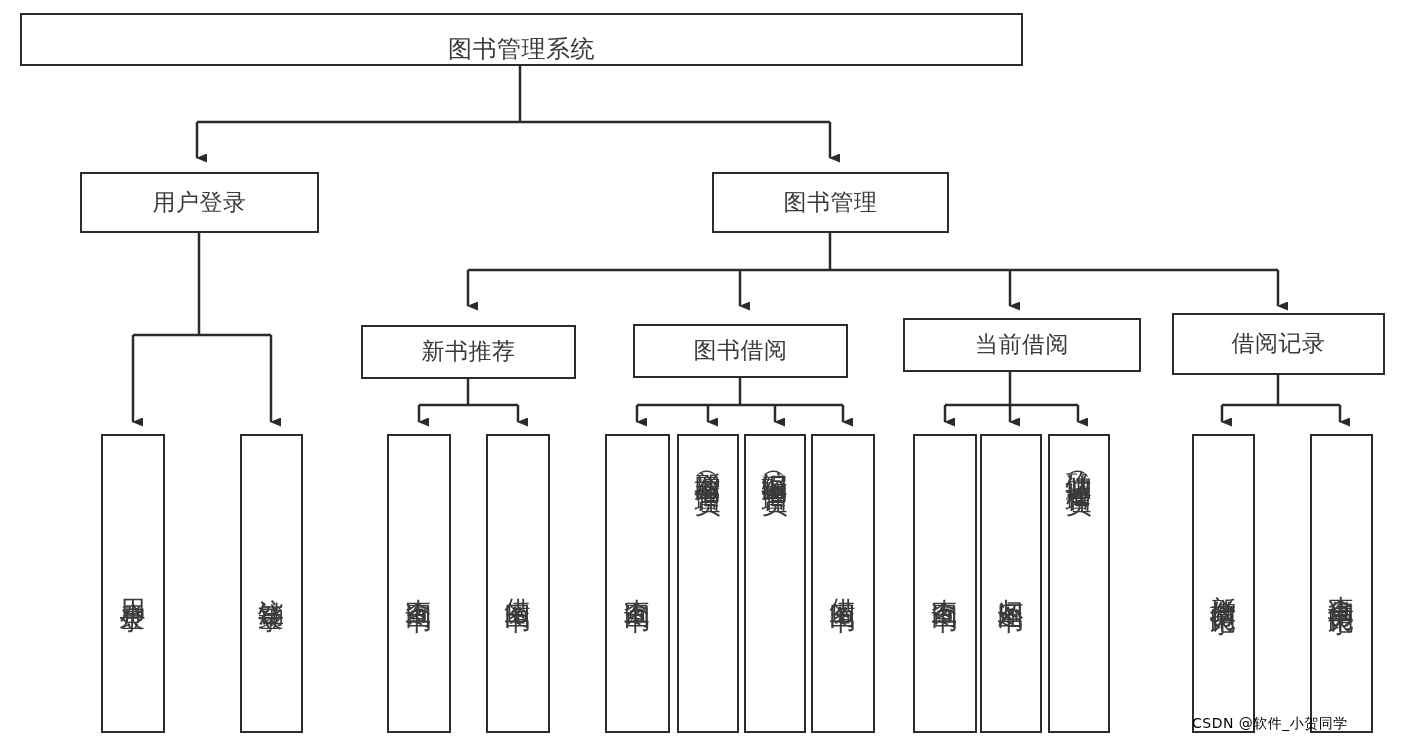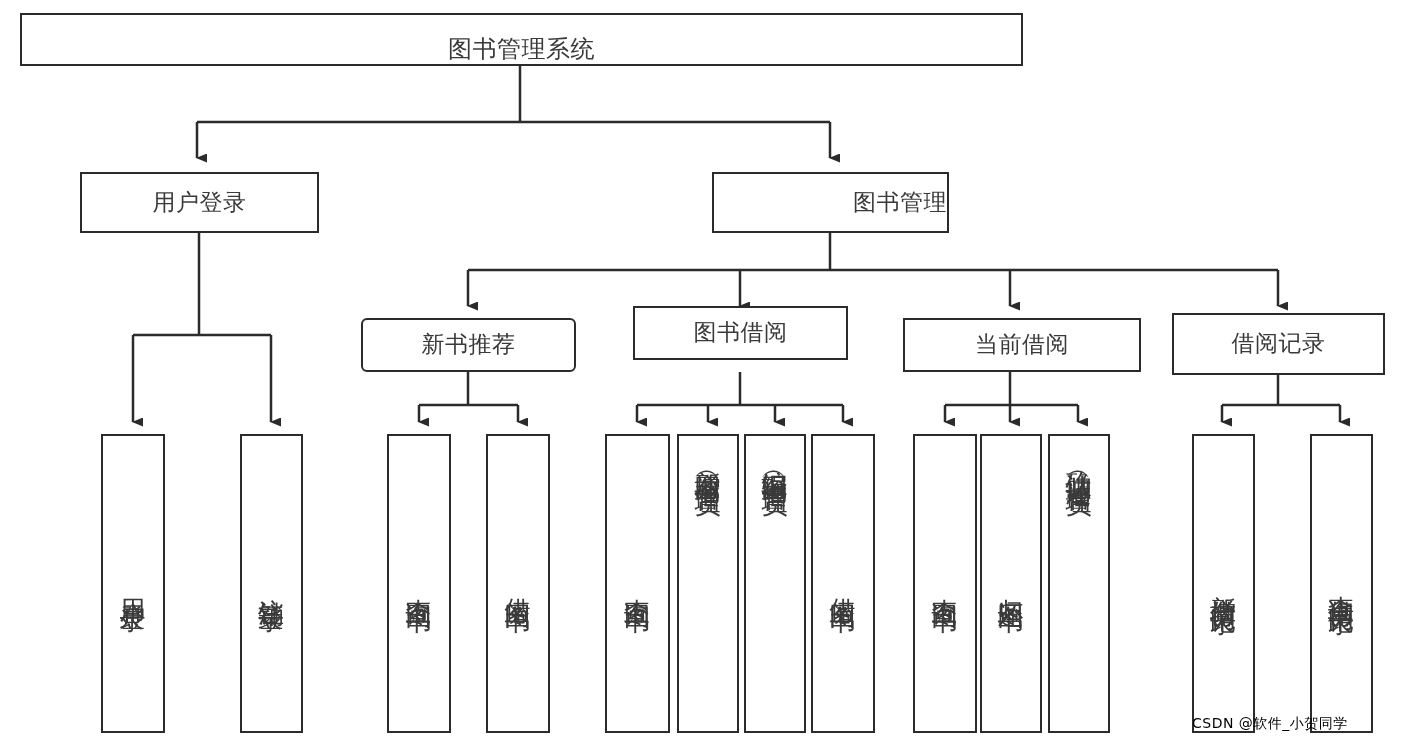--- a/index.html
+++ b/index.html
@@ -125,28 +125,28 @@
     </g>
   </svg>
 
   <div class="node horiz root" style="left:20px;top:13px;width:1003px;height:53px;">
     <span class="lbl">图书管理系统</span>
   </div>
 
   <div class="node horiz" style="left:80px;top:172px;width:239px;height:61px;">
     <span class="lbl">用户登录</span>
   </div>
-  <div class="node horiz" style="left:712px;top:172px;width:237px;height:61px;justify-content:flex-end;">
+  <div class="node horiz" style="left:712px;top:172px;width:237px;height:61px;">
     <span class="lbl">图书管理</span>
   </div>
 
-  <div class="node horiz" style="left:361px;top:318px;width:215px;height:54px;border-radius:6px;">
+  <div class="node horiz" style="left:361px;top:325px;width:215px;height:54px;">
     <span class="lbl">新书推荐</span>
   </div>
-  <div class="node horiz" style="left:633px;top:306px;width:215px;height:54px;">
+  <div class="node horiz" style="left:633px;top:324px;width:215px;height:54px;">
     <span class="lbl">图书借阅</span>
   </div>
   <div class="node horiz" style="left:903px;top:318px;width:238px;height:54px;">
     <span class="lbl">当前借阅</span>
   </div>
   <div class="node horiz" style="left:1172px;top:313px;width:213px;height:62px;justify-content:center;">
     <span class="lbl">借阅记录</span>
   </div>
 
   <div class="node vert midtext" style="left:101px;top:434px;width:64px;height:299px;">

